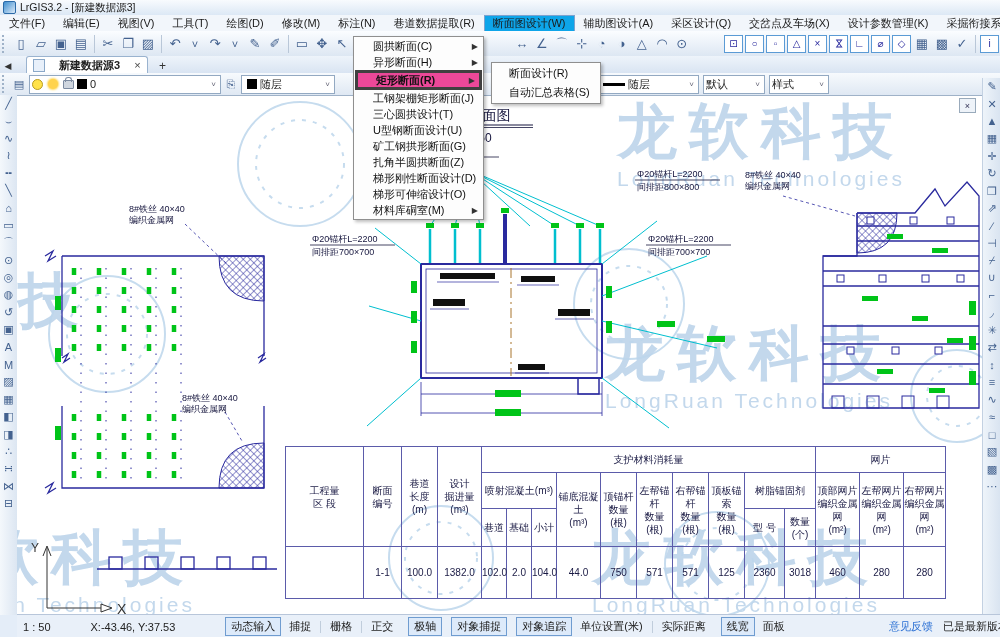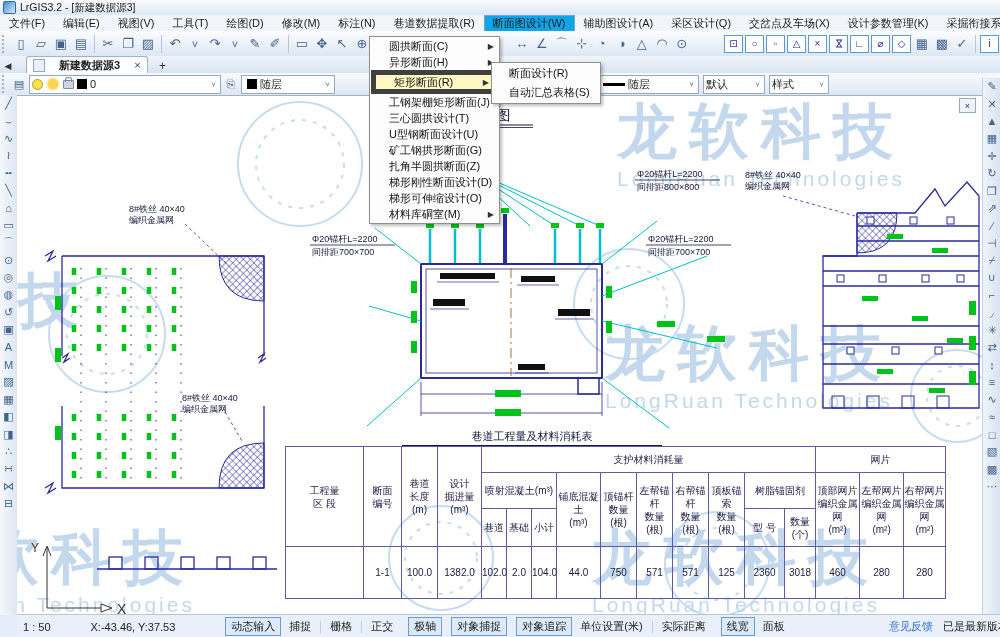--- a/index.html
+++ b/index.html
@@ -72,25 +72,25 @@
   .wm .en{font-size:21px;letter-spacing:3px;margin-top:6px;}
   svg.draw{position:absolute;left:0;top:0;}
   
   .ttitle{position:absolute;left:385px;top:333px;width:260px;text-align:center;
     font-size:11px;color:#16163e;border-bottom:1.2px solid #16163e;padding-bottom:1px;z-index:3;}
   table.mtable{position:absolute;left:268px;top:350px;width:650px;border-collapse:collapse;
     table-layout:fixed;z-index:3;}
   table.mtable td{border:1px solid #5b5baa;text-align:center;vertical-align:middle;
     font-size:10px;color:#1a1a44;line-height:1.3;padding:0;}
   
-  .popup{left:369px;top:36px;width:127px;background:#fdfdfd;border:1px solid #8f8f8f;
+  .popup{left:353px;top:36px;width:127px;background:#fdfdfd;border:1px solid #8f8f8f;
     box-shadow:2px 2px 3px rgba(0,0,0,.25);z-index:50;padding:1px;}
   .pitem{height:16px;display:flex;align-items:center;padding:0 4px 0 18px;white-space:nowrap;font-size:11px;color:#111;}
   .pitem .arr{margin-left:auto;font-size:8px;color:#333;}
-  .pitem.hl{background:#fef9c3;border:5px solid #404040;height:14px;}
+  .pitem.hl{background:#ec4899;border:3px solid #404040;height:14px;font-weight:bold;}
   .subpopup{left:491px;top:62px;width:106px;background:#fdfdfd;border:1px solid #8f8f8f;
     box-shadow:2px 2px 3px rgba(0,0,0,.25);z-index:51;padding:1px;}
   .spitem{height:19px;display:flex;align-items:center;padding:0 4px 0 16px;font-size:11px;color:#111;}
   
   .statusbar{left:17px;top:614px;width:1000px;height:23px;background:#e9f0f9;
     border-top:1px solid #b8c6da;display:flex;align-items:center;font-size:11px;color:#222;}
   .stgl{padding:1px 5px;margin:0 1px;white-space:nowrap;border:1px solid transparent;}
   .stgl.on{border:1px solid #6f9cd0;background:#ddeafa;margin-left:8px;}
   .stsep{width:1px;height:12px;background:#c0cddc;margin:0 2px;}
   .link{color:#2a6fd4;}
@@ -531,21 +531,20 @@
     <g stroke="#333" fill="none" stroke-width="1">
       <line x1="30" y1="452" x2="30" y2="512"></line>
       <path d="M26,460 L30,450 L34,460"></path>
       <line x1="30" y1="512" x2="84" y2="512"></line>
       <path d="M84,508 L95,512 L84,516 Z" fill="#fff"></path>
     </g>
     <text x="14" y="456" font-size="12" fill="#333">Y</text>
     <text x="100" y="518" font-size="14" fill="#333">X</text>
   </svg>
 
-  <div class="ttitle">巷道工程量及材料消耗表</div>
 
   <table class="mtable">
     <colgroup>
       <col style="width:78px">
         <col style="width:38px">
         <col style="width:36px">
         <col style="width:44px">
       <col style="width:25px">
         <col style="width:25px">
         <col style="width:25px">

